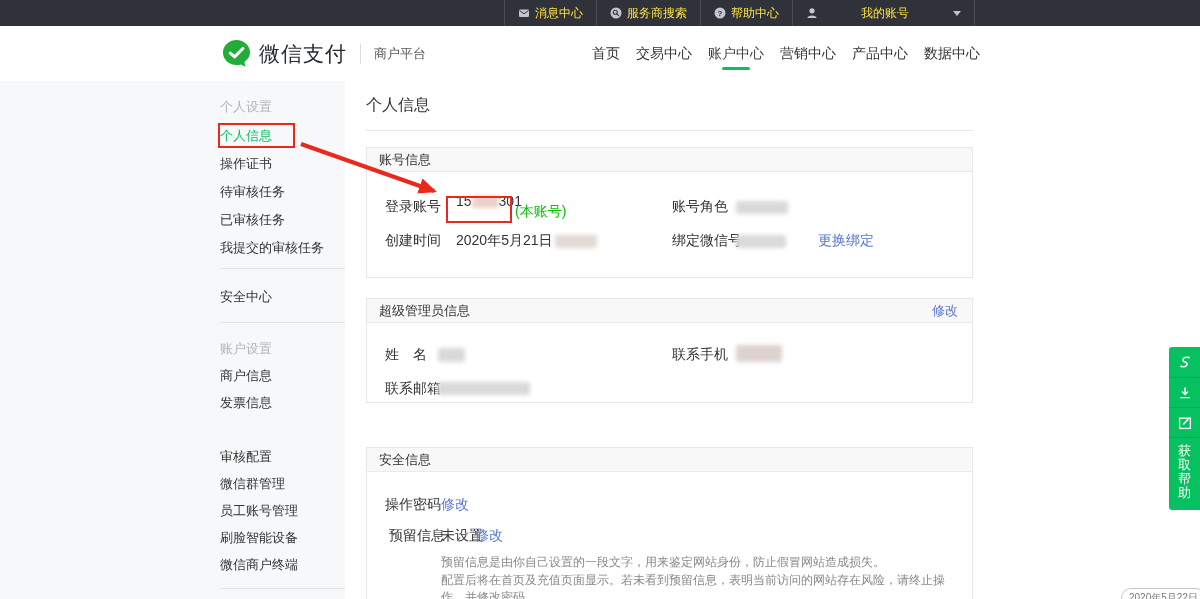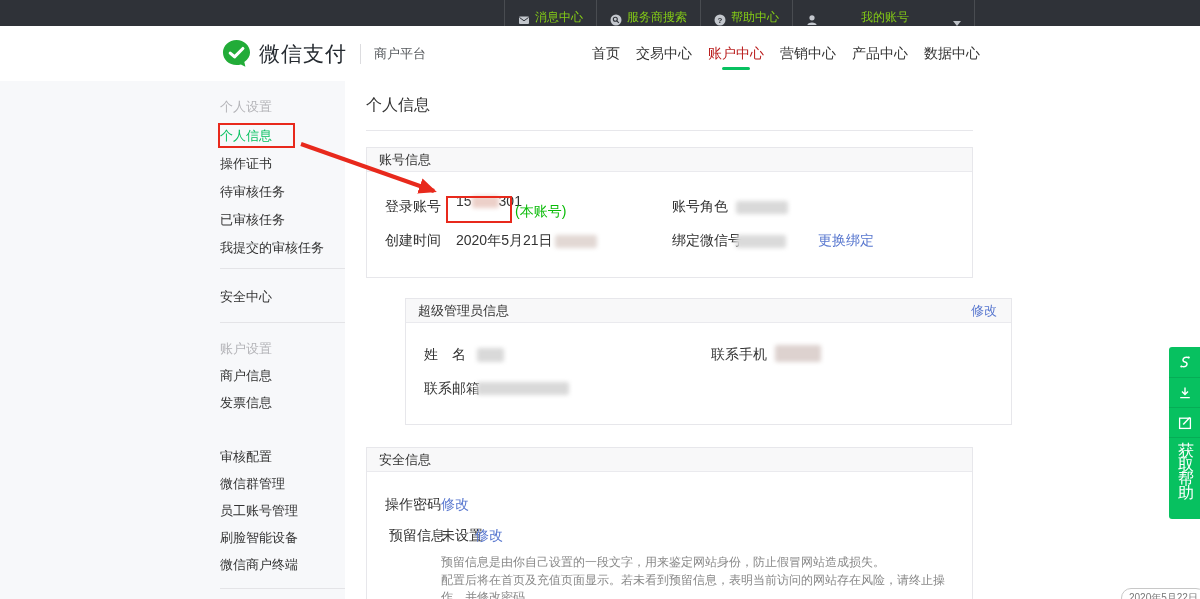--- a/index.html
+++ b/index.html
@@ -3,75 +3,75 @@
 <meta charset="utf-8">
 <style>
   * { margin:0; padding:0; box-sizing:border-box; }
   html,body { width:1200px; height:599px; }
   body { font-family:"Liberation Sans","DejaVu Sans",sans-serif; background:#fff; }
   #page { position:relative; width:1200px; height:599px; overflow:hidden; background:#fff; }
 
   
   .topbar { position:absolute; left:0; top:0; width:1200px; height:26px; background:#2f3238; }
   .topbar-group { position:absolute; right:225px; top:0; height:26px; display:flex; align-items:stretch; }
-  .top-item { display:flex; align-items:flex-end; padding:0 13px; border-left:1px solid rgba(255,255,255,0.13);
-              color:#84cc16; font-size:12px; cursor:pointer; }
+  .top-item { display:flex; align-items:center; padding:0 13px; border-left:1px solid rgba(255,255,255,0.13);
+              color:#fde047; font-size:12px; cursor:pointer; }
   .top-item:last-child { border-right:1px solid rgba(255,255,255,0.13);gap:38px; }
   .top-item svg { margin-right:5px; }
   .caret-down { width:0; height:0; border-left:4px solid transparent; border-right:4px solid transparent;
                 border-top:5px solid #bfc3c9; margin-left:6px; }
 
   
   .header { position:absolute; left:0; top:26px; width:1200px; height:63px; background:#fff; border-bottom:1px solid #e6e6e9; }
   .brand { position:absolute; left:222px; top:0; height:55px; display:flex; align-items:center; }
   .brand-name { font-size:21px; color:#262b31; margin-left:8px; letter-spacing:1px; }
   .brand-sep { width:1px; height:20px; background:#dcdcdf; margin:0 13px; }
   .portal { font-size:13px; color:#55585c; }
   .nav { position:absolute; right:220px; top:0; height:55px; display:flex; align-items:center; }
   .nav-item { font-size:14px; color:#333; margin-left:16px; position:relative; height:55px; line-height:55px; cursor:pointer; }
-  .nav-item.active { color:#b91c1c; }
+  .nav-item.active { color:#404040; }
   .nav-item.active::after { content:""; position:absolute; left:50%; transform:translateX(-50%);
                             bottom:11px; width:28px; height:3px; border-radius:2px; background:#07c160; }
 
   
   .sidebar { position:absolute; left:0; top:81px; width:345px; height:518px; background:#f7f8fa; }
   .side-item { position:absolute; left:220px; width:125px; height:27px; line-height:27px;
                font-size:13px; color:#333; cursor:pointer; white-space:nowrap; }
   .side-head { color:#b4b4b8; cursor:default; }
   .side-item.active { color:#07c160; }
   .side-divider { position:absolute; left:220px; width:125px; height:1px; background:#e4e4e7; }
 
   
   .main { position:absolute; left:345px; top:81px; width:855px; height:518px; background:#fff; overflow:hidden; }
   .page-title { position:absolute; left:21px; top:14px; font-size:16px; color:#333; }
   .title-divider { position:absolute; left:21px; top:49px; width:607px; height:1px; background:#e7e7eb; }
   .box { position:absolute; left:21px; width:607px; background:#fff; border:1px solid #e7e7eb; }
   .box-header { height:24px; line-height:23px; background:#f8f8f9; border-bottom:1px solid #eaeaee;
                 padding-left:12px; font-size:13px; color:#333; position:relative; }
   .box1 { top:66px;  height:131px; }
-  .box2 { top:217px; height:127px;margin-left:39px; }
+  .box2 { top:217px; height:105px; }
   .box3 { top:366px; height:210px; }
   .lbl { position:absolute; font-size:14px; color:#333; white-space:nowrap; }
   .val { position:absolute; font-size:14px; color:#333; white-space:nowrap; }
   .link { color:#5877cf; cursor:pointer; text-decoration:none; font-size:14px; position:absolute; white-space:nowrap; }
   .tag-green { position:absolute; font-size:14px; color:#09bb07; white-space:nowrap; }
   .hdr-link { position:absolute; right:14px; top:0; line-height:23px; font-size:13px; color:#5877cf; cursor:pointer; }
   .mask { display:inline-block; border-radius:2px; filter:blur(2px); vertical-align:middle; }
   .mask-abs { position:absolute; border-radius:2px; filter:blur(2px); }
   .desc { position:absolute; left:74px; top:106px; width:520px; font-size:12px; color:#888; line-height:17px; }
   .desc p { margin:0 0 1px 0; }
 
   
   .float-widget { position:absolute; left:1169px; top:347px; width:31px; background:#07c160;
                   border-radius:3px 0 0 3px; overflow:hidden; }
   .fw-btn { width:31px; height:30px; display:flex; align-items:center; justify-content:center;
             border-top:1px solid rgba(0,0,0,0.10); cursor:pointer; }
   .fw-btn:first-child { border-top:none; }
-  .fw-help { width:31px; height:82px; border-top:1px solid rgba(0,0,0,0.10); cursor:pointer;
-             color:#fff; font-size:16px; text-align:center; padding-top:6px; }
+  .fw-help { width:31px; height:73px; border-top:1px solid rgba(0,0,0,0.10); cursor:pointer;
+             color:#fff; font-size:13px; text-align:center; padding-top:6px; }
   .fw-help .vtext { width:13px; margin:0 auto; word-break:break-all; line-height:14px; }
 
   
   .date-tip { position:absolute; left:1121px; top:588px; height:20px; background:#fff;
               border:1px solid #c8c8c8; border-radius:10px; padding:2px 7px; font-size:10px; color:#777; white-space:nowrap; }
 
   
   .anno { position:absolute; border:2px solid #e8291c; pointer-events:none; z-index:50; }
   .anno-a { left:218px; top:123px; width:77px; height:25px; }
   .anno-b { left:446px; top:196px; width:66px; height:27px; }

